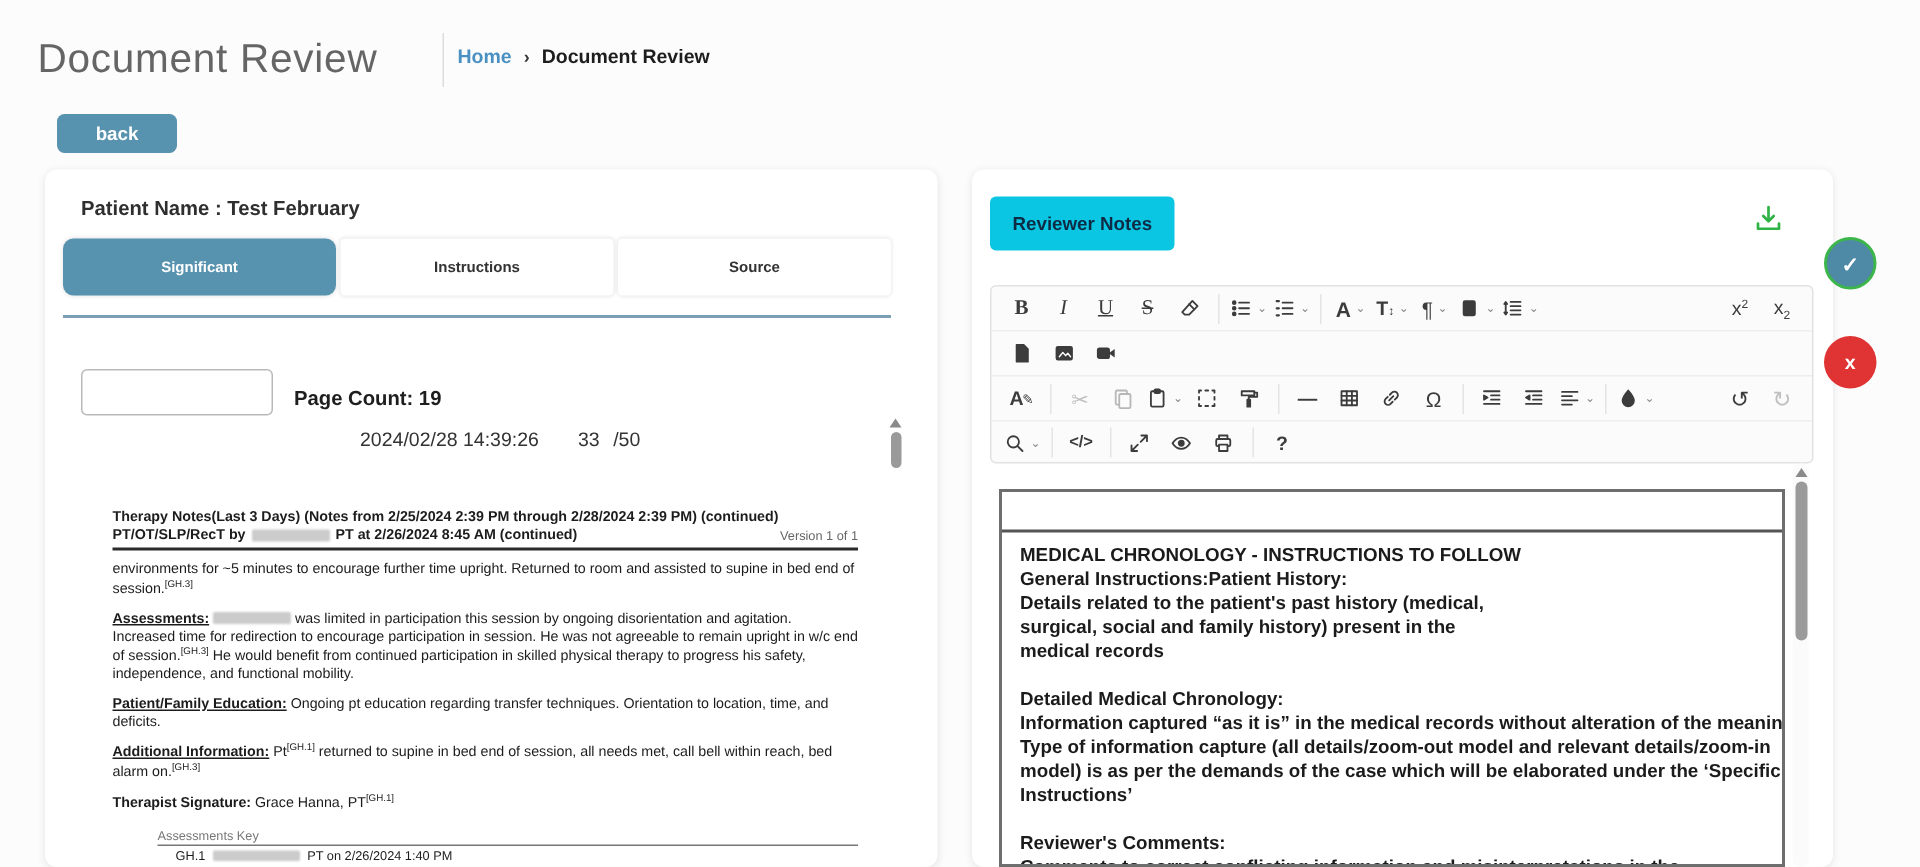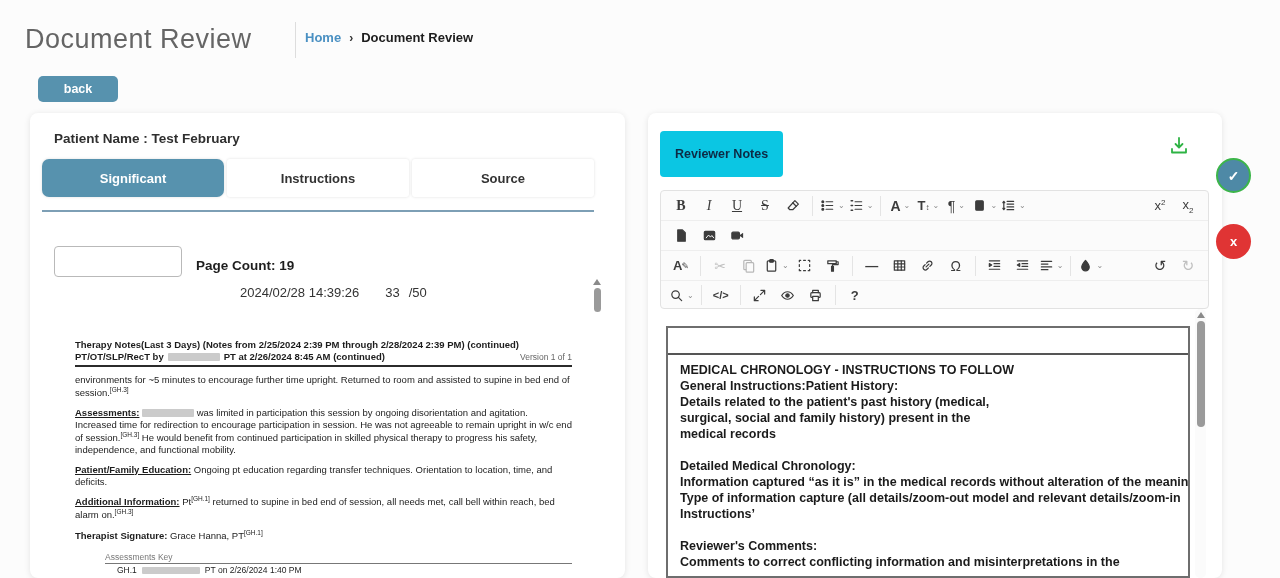--- a/index.html
+++ b/index.html
@@ -18,21 +18,21 @@
   .bc-current { color:#1d1d1d; font-weight:700; }
   .back-btn { position:absolute; left:38px; top:76px; width:80px; height:26px; background:#5792ae; color:#fff;
     border:none; border-radius:5px; font-size:12.5px; font-weight:700; font-family:inherit; cursor:pointer; }
   
   .card { position:absolute; top:113px; background:#fff; border-radius:8px; box-shadow:0 1px 6px rgba(0,0,0,.10); }
   #left-card  { left:30px;  width:595px; height:465px; overflow:hidden; }
   #right-card { left:648px; width:574px; height:465px; overflow:hidden; }
   
   .patient-name { position:absolute; left:24px; top:18px; font-size:13.5px; font-weight:600; color:#2f2f2f; }
   .tabs { position:absolute; left:12px; top:46px; width:552px; height:38px; display:flex; }
-  .tab { flex:1; display:flex; align-items:center; justify-content:center; font-size:13px; font-weight:600;
+  .tab { flex:1; display:flex; align-items:center; justify-content:center; font-size:10px; font-weight:600;
     color:#333; background:#fff; box-shadow:0 0 3px rgba(0,0,0,.13); margin-right:3px; cursor:pointer; border-radius:3px; }
   .tab:last-child { margin-right:0; }
   .tab.active { background:#5792ae; color:#fff; border-radius:7px; }
   .tab-underline { position:absolute; left:12px; top:97px; width:552px; height:2px; background:#7d9fb5; }
   .page-input { position:absolute; left:24px; top:133px; width:128px; height:31px; border:1px solid #b9b9b9; border-radius:4px;
     font-family:inherit; font-size:13px; padding:0 8px; }
   .page-count { position:absolute; left:166px; top:145px; font-size:13.5px; font-weight:700; color:#1e1e1e; }
   .doc-meta { position:absolute; left:210px; top:172px; font-size:13px; color:#333; display:flex; gap:26px;align-items:center; }
   .doc-meta .pages { display:flex; gap:9px; }
   
@@ -50,21 +50,21 @@
   .doc p { margin:7px 0; }
   .doc .lead { font-weight:700; text-decoration:underline; }
   .doc .lead2 { font-weight:700; }
   .doc sup { font-size:6.5px; }
   .attr { margin-top:10px; padding-left:30px; font-size:8.5px; }
   .attr-title { color:#777; }
   .attr-rows { border-top:1px solid #777; padding-left:12px; }
   .attr-row { display:flex; gap:5px; align-items:center; padding-top:1px; }
   .attr-row .redact { width:58px; height:7px; }
   
-  .reviewer-btn { position:absolute; left:12px; top:18px; height:46px; padding:0 15px; background:#0bc6e3; color:#0d2b45;
+  .reviewer-btn { position:absolute; left:12px; top:18px; height:36px; padding:0 15px; background:#0bc6e3; color:#0d2b45;
     border:none; border-radius:4px; font-size:12.5px; font-weight:700; font-family:inherit; cursor:pointer; }
   .download { position:absolute; left:520px; top:22px; width:22px; height:22px; cursor:pointer; }
   
   .toolbar { position:absolute; left:12px; top:77px; width:549px; height:119px; background:#fbfbfb;
     border:1px solid #e2e2e2; border-radius:4px; }
   .tb-row { display:flex; align-items:center; height:30px; padding:0 6px; border-bottom:1px solid #eee; }
   .tb-row:last-child { border-bottom:none; height:28px; }
   .tb-btn { display:inline-flex; align-items:center; justify-content:center; min-width:24px; height:24px; margin:0 2px;
     border:none; background:transparent; color:#3c3c3c; font-size:13px; font-family:inherit; cursor:pointer; border-radius:3px; }
   .tb-btn .tserif { font-family:"Liberation Serif", serif; font-size:14px; }
@@ -480,20 +480,21 @@
     <div class="editor-text" id="editor-text">
         <div class="ed-line">MEDICAL CHRONOLOGY - INSTRUCTIONS TO FOLLOW</div>
         <div class="ed-line">General Instructions:Patient History:</div>
         <div class="ed-line">Details related to the patient's past history (medical,</div>
         <div class="ed-line">surgical, social and family history) present in the</div>
         <div class="ed-line">medical records</div>
         <div class="ed-line">&nbsp;</div>
         <div class="ed-line">Detailed Medical Chronology:</div>
         <div class="ed-line">Information captured “as it is” in the medical records without alteration of the meaning.</div>
         <div class="ed-line">Type of information capture (all details/zoom-out model and relevant details/zoom-in</div>
+        <div class="ed-line">model) is as per the demands of the case which will be elaborated under the ‘Specific</div>
         <div class="ed-line">Instructions’</div>
         <div class="ed-line">&nbsp;</div>
         <div class="ed-line">Reviewer's Comments:</div>
         <div class="ed-line">Comments to correct conflicting information and misinterpretations in the</div>
       </div>
   </div>
 
   <div class="e-scroll">
     <div class="scroll-arrow"></div>
     <div class="scroll-thumb"></div>

